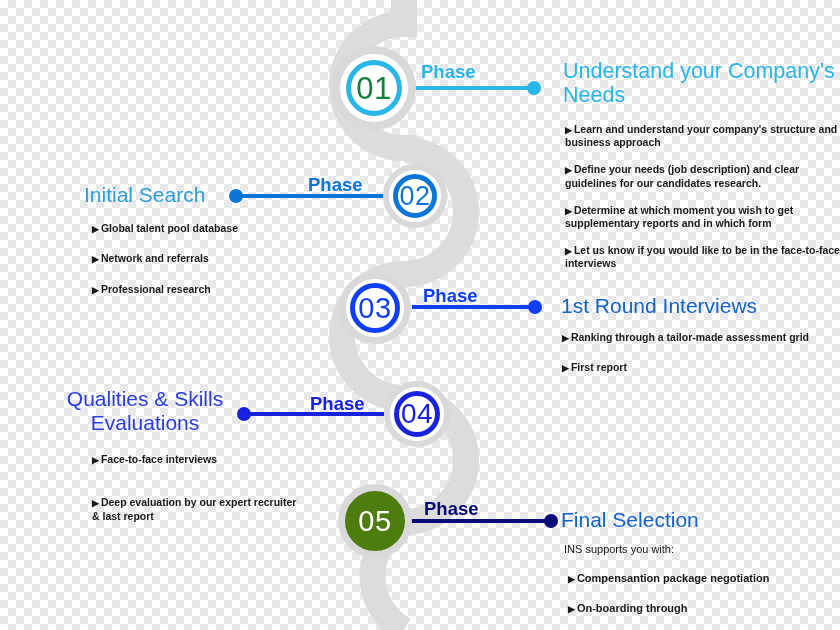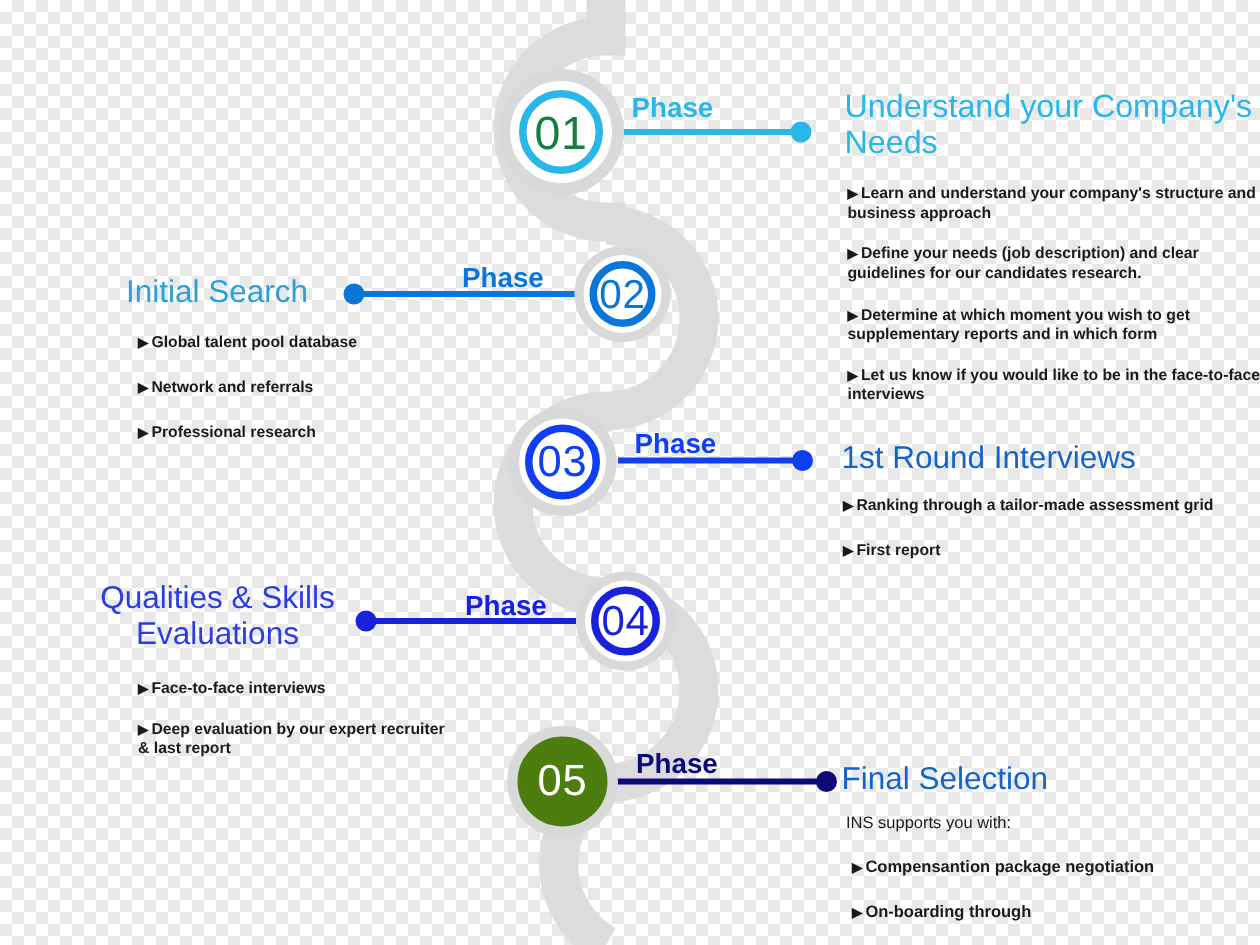--- a/index.html
+++ b/index.html
@@ -168,21 +168,21 @@
       <span class="num" style="color:#1822dc; font-size:28px;">04</span>
     </div>
   </div>
   <div class="phase-word" style="left:310px; top:393px; color:#1822dc;">Phase</div>
 
   <div class="heading" style="left:50px; top:387px; width:190px; font-size:21px; color:#2b3ce0; text-align:center;">
     <span>Qualities &amp; Skills Evaluations</span>
   </div>
 
   <div class="bullets left" style="left:92px; top:453px; width:205px;">
-    <div class="bullet" style="margin-bottom:14px;"><span class="tri">▶</span><span>Face-to-face interviews</span></div>
+    <div class="bullet" style="margin-bottom:30px;"><span class="tri">▶</span><span>Face-to-face interviews</span></div>
     <div class="bullet"><span class="tri">▶</span><span>Deep evaluation by our expert recruiter &amp; last report</span></div>
   </div>
 
   <div class="node" style="left:338px; top:484px; width:74px; height:74px; background:#4d7c0f; border:7px solid #d9d9d9;">
     <span class="num" style="color:#ffffff; font-size:29px;">05</span>
   </div>
   <div class="phase-word" style="left:424px; top:498px; color:#0a0a78;">Phase</div>
 
   <div class="heading" style="left:561px; top:508px; width:275px; font-size:21px; color:#1464c8;">
     <span>Final Selection</span>

